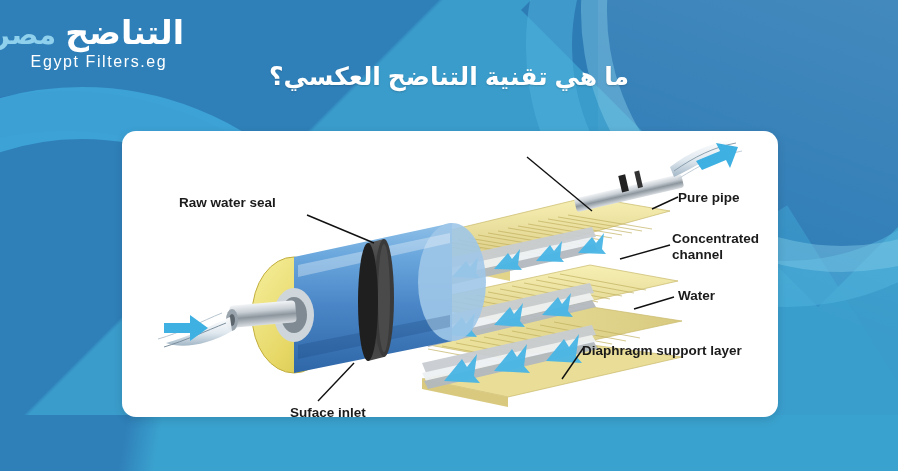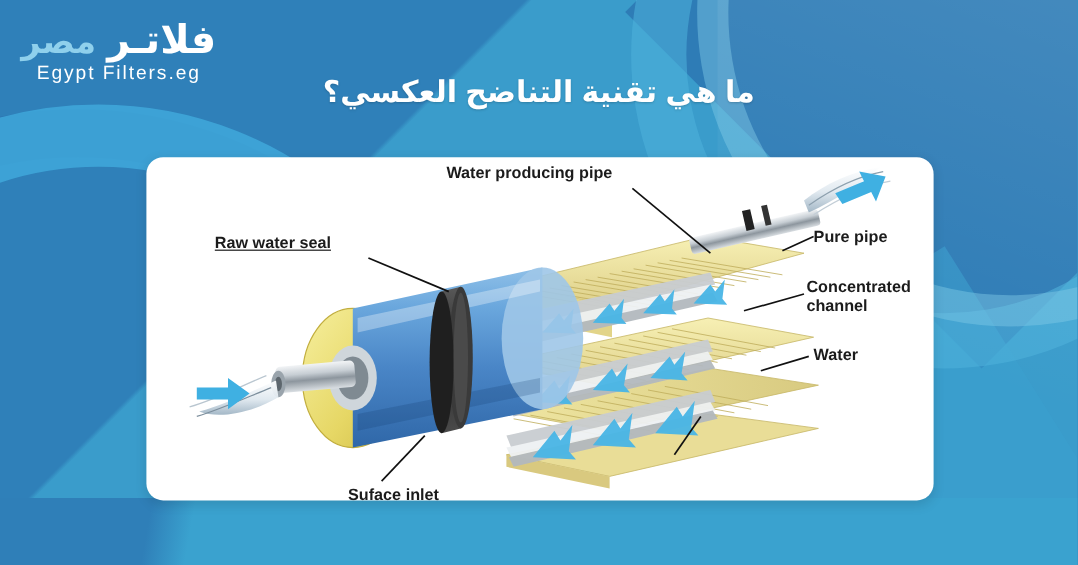--- a/index.html
+++ b/index.html
@@ -97,21 +97,21 @@
   <div class="bg-wedge-br"></div>
   <div class="arc arc-tr-1"></div>
   <div class="arc arc-tr-2"></div>
   <div class="arc arc-bl-2"></div>
   <div class="arc arc-bl-1"></div>
   <div class="bg-strip-bottom"></div>
   <div class="bg-sheen"></div>
 
   <div class="logo">
     <div class="logo-ar">
-      <span>فلاتـر</span>
+      <span>التناضح</span>
       <span class="accent">مصر</span>
     </div>
     <div class="logo-en">Egypt Filters.eg</div>
   </div>
 
   <div class="headline">ما هي تقنية التناضح العكسي؟</div>
 
   <div class="card">
     <div class="figure">
 
@@ -308,28 +308,28 @@
             <line x1="185" y1="84" x2="252" y2="112"></line>
             <line x1="530" y1="78" x2="556" y2="66"></line>
             <line x1="498" y1="128" x2="548" y2="114"></line>
             <line x1="512" y1="178" x2="552" y2="166"></line>
             <line x1="440" y1="248" x2="462" y2="216"></line>
             <line x1="196" y1="270" x2="232" y2="232"></line>
           </g>
         </g>
       </svg>
 
-      <div class="lbl" style="left:250px;top:5px;">Water producing pipe</div>
-
-      <div class="lbl" style="left:57px;top:64px;text-decoration:underline;">Raw water seal</div>
+
+      <div class="lbl" style="left:57px;top:64px;">Raw water seal</div>
 
       <div class="lbl" style="left:556px;top:59px;">Pure pipe</div>
 
       <div class="lbl wrap" style="left:550px;top:100px;width:100px;">Concentrated channel</div>
 
       <div class="lbl" style="left:556px;top:157px;">Water</div>
 
+      <div class="lbl" style="left:460px;top:212px;">Diaphragm support layer</div>
 
       <div class="lbl" style="left:168px;top:274px;">Suface inlet</div>
     </div>
   </div>
 
 </div>
 
 </body></html>

